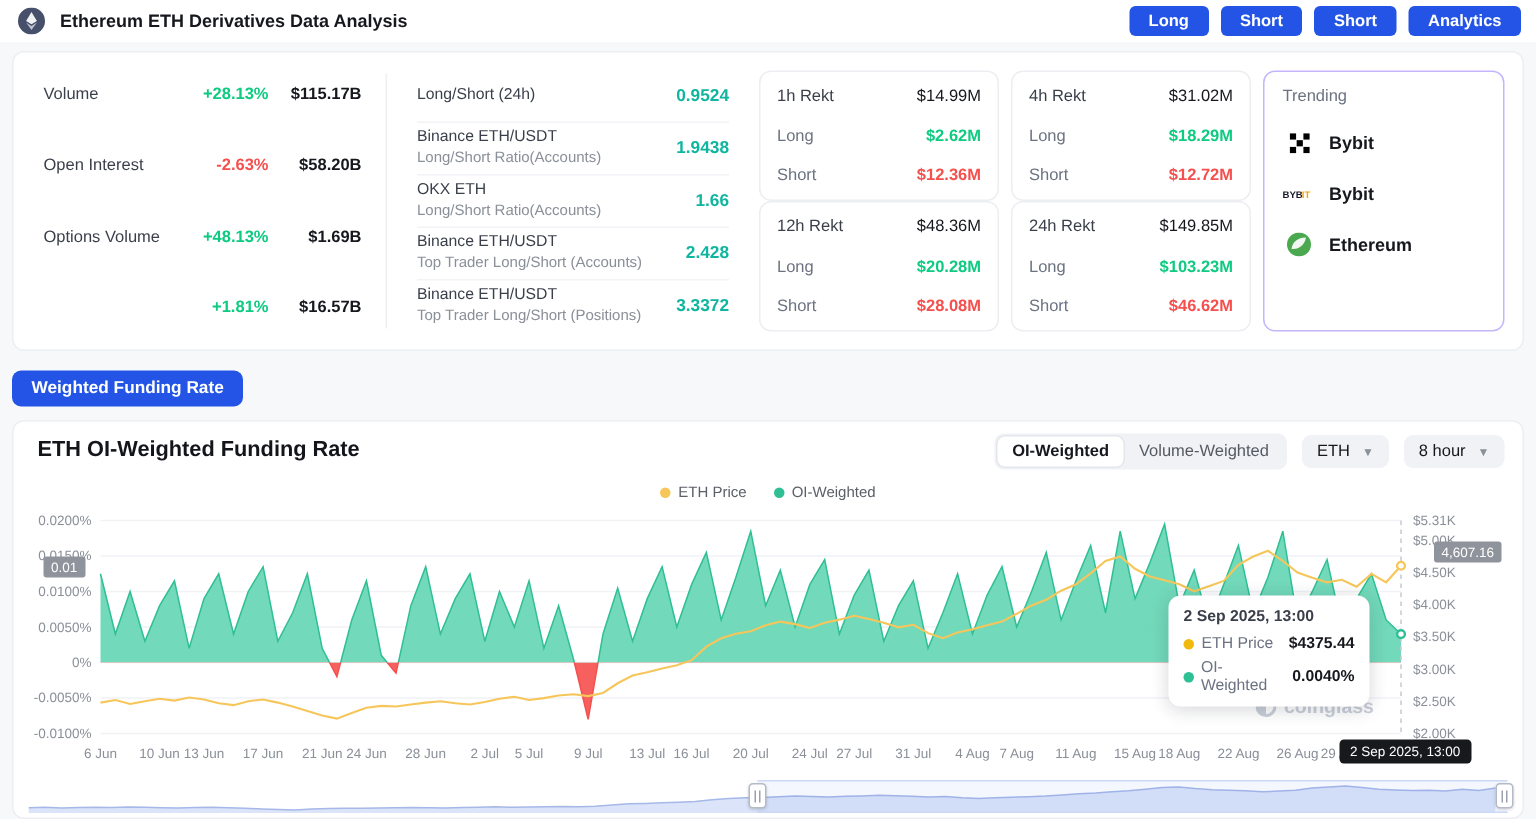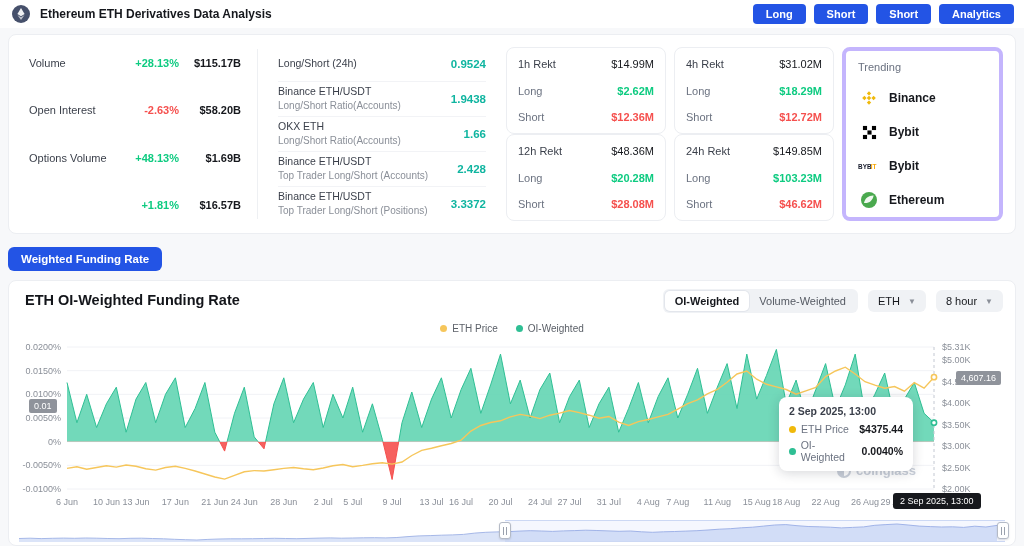--- a/index.html
+++ b/index.html
@@ -38,21 +38,21 @@
   .ratio-value { margin-left:auto; color:#10b5a0; font-weight:700; font-size:11.5px; }
   .rekt-col { width:160px; display:flex; flex-direction:column; gap:0; }
   .rekt-box { flex:1; border:1px solid #eceef2; border-radius:8px; padding:10px 11px;
               display:flex; flex-direction:column; justify-content:space-between; font-size:11px; }
   .rekt-row { display:flex; align-items:center; }
   .rekt-period { color:#3a3f4a; }
   .rekt-total { margin-left:auto; font-weight:400; color:#16181d; }
   .rekt-side { color:#6b7280; }
   .rekt-long { margin-left:auto; color:#0ecb81; font-weight:600; }
   .rekt-short { margin-left:auto; color:#f5504e; font-weight:600; }
-  .trend-box { flex:1; border:4px solid #c4b5fd; border-radius:8px; padding:10px 12px; }
+  .trend-box { flex:1; border:1px solid #c4b5fd; border-radius:8px; padding:10px 12px; }
   .trend-title { font-size:11px; color:#6b7280; margin-bottom:8px; }
   .trend-item { display:flex; align-items:center; gap:9px; height:34px; font-size:12px;
                 font-weight:700; color:#16181d; cursor:pointer; }
   .trend-icon { width:22px; display:flex; align-items:center; justify-content:center; }
   
   .tabs { position:absolute; top:247px; left:8px; display:flex; gap:16px; align-items:center;flex-direction:column; }
   .tab { font-size:11.5px; color:#2b2f38; padding:6px 13px; border-radius:6px; font-weight:500; cursor:pointer; }
   .tab.active { background:#2354e5; color:#fff; font-weight:700; }
   
   .chart-card { position:absolute; top:280px; left:8px; width:1008px; height:266px;
@@ -65,22 +65,22 @@
   .select { background:#f0f2f5; border-radius:6px; font-size:11px; color:#16181d;
             padding:5px 10px; display:flex; gap:8px; align-items:center; cursor:pointer; }
   .caret { color:#8a8f98; font-size:8px; }
   .legend { position:absolute; top:42px; left:0; right:0; display:flex; justify-content:center;
             gap:18px; font-size:10px; color:#5b6068; }
   .legend-item { display:flex; gap:5px; align-items:center; cursor:pointer; }
   .dot { width:7px; height:7px; border-radius:50%; }
   .main-svg { position:absolute; top:56px; left:0; }
   .axis-badge { position:absolute; background:#8f939b; color:#fff; font-size:9px;
                 padding:2px 5px; border-radius:2px; z-index:4; }
-  .axis-badge.left { left:20px; top:90px;margin-top:28px; }
-  .axis-badge.right { right:14px; top:90px; }
+  .axis-badge.left { left:20px; top:90px; }
+  .axis-badge.right { right:14px; top:80px; }
   .tooltip { position:absolute; left:770px; top:116px; width:134px; background:#fff;
              border-radius:8px; box-shadow:0 2px 12px rgba(30,35,48,.18); padding:8px 10px; z-index:5; }
   .tooltip-title { font-size:10.5px; color:#3a3f4a; font-weight:700; margin-bottom:6px; }
   .tooltip-row { display:flex; align-items:center; gap:5px; font-size:10.5px; margin-top:4px; }
   .tt-label { color:#6b7280; }
   .tt-value { margin-left:auto; font-weight:700; color:#16181d; }
   .watermark { position:absolute; left:828px; top:182px; display:flex; gap:5px; align-items:center;
                color:#c9cfd9; font-weight:700; font-size:13px; z-index:2; }
   .hover-date-badge { position:absolute; left:884px; top:212px; background:#17191d; color:#fff;
                       font-size:9px; padding:3px 7px; border-radius:3px; z-index:6; }
@@ -219,32 +219,20 @@
         </div>
       <div class="rekt-row">
           <span class="rekt-side">Short</span>
           <span class="rekt-short">$46.62M</span>
         </div>
     </div>
   </div>
 
   <div class="trend-box">
     <div class="trend-title">Trending</div>
-    <div class="trend-item">
-      <span class="trend-icon">
-        <svg width="16" height="16" viewBox="0 0 16 16" fill="#F0B90B">
-            <path d="M8 5.8L10.2 8 8 10.2 5.8 8z"></path>
-            <path d="M8 1.2L10.2 3.4 8 5.6 5.8 3.4z"></path>
-            <path d="M8 10.4L10.2 12.6 8 14.8 5.8 12.6z"></path>
-            <path d="M3.4 5.8L5.6 8 3.4 10.2 1.2 8z"></path>
-            <path d="M12.6 5.8L14.8 8 12.6 10.2 10.4 8z"></path>
-          </svg>
-      </span>
-      <span>Binance</span>
-    </div>
     <div class="trend-item">
       <span class="trend-icon">
         <svg width="15" height="15" viewBox="0 0 16 16" fill="#000">
             <rect x="1" y="1" width="4.4" height="4.4"></rect>
             <rect x="10.6" y="1" width="4.4" height="4.4"></rect>
             <rect x="5.8" y="5.8" width="4.4" height="4.4"></rect>
             <rect x="1" y="10.6" width="4.4" height="4.4"></rect>
             <rect x="10.6" y="10.6" width="4.4" height="4.4"></rect>
           </svg>
       </span>

